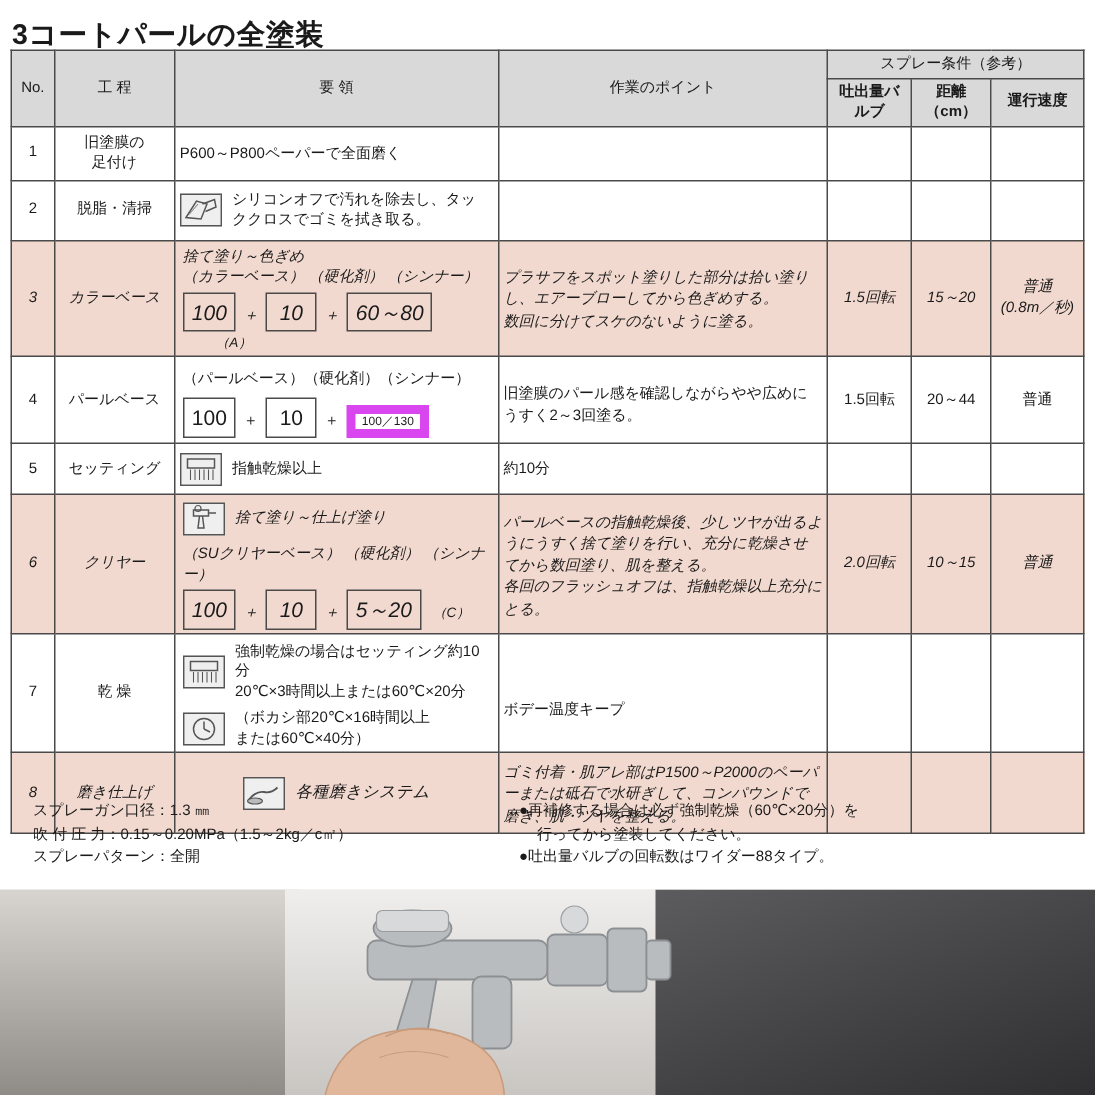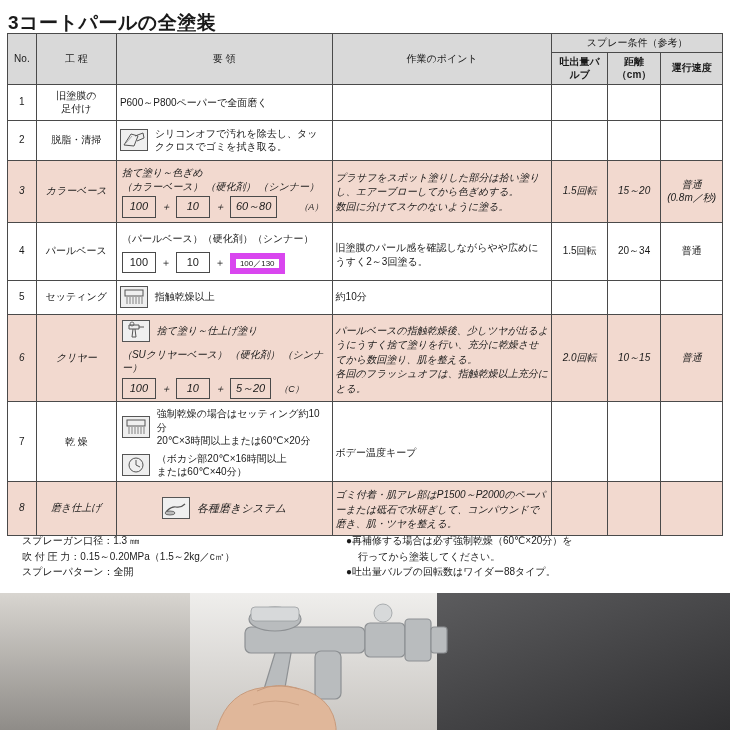--- a/index.html
+++ b/index.html
@@ -31,21 +31,21 @@
   .hdr{background:#d9d9d9;text-align:center;font-weight:normal;font-size:11px;}
   .hdr-sub{background:#d9d9d9;text-align:center;font-size:9px;}
   .pink{background:#f2d9cf;font-style:italic;}
   .no{text-align:center;font-size:10px;}
   .proc{text-align:center;font-size:10.5px;}
   .small{font-size:10px;}
   .cell-top{vertical-align:top;}
   .mix{font-size:9px;line-height:1.6;}
   .box{
     display:inline-block;border:1px solid #4a4a4a;
-    padding:1px 5px;font-size:11px;min-width:22px;text-align:center;
+    padding:1px 5px;font-size:14px;min-width:22px;text-align:center;
     background:transparent;
   }
   .box2{
     display:inline-block;border:6px solid #d946ef;
     padding:0 4px;font-size:8px;text-align:center;line-height:1.15;
   }
   .plus{display:inline-block;padding:0 5px;font-size:10px;}
   .icon-box{
     display:inline-block;
     border:1px solid #555;
@@ -169,21 +169,21 @@
       <td class="cell-top">
         <div class="small" style="padding:4px 0 0 2px">（パールベース）（硬化剤）（シンナー）</div>
         <div class="mix" style="padding-left:2px;padding-top:6px">
           <span class="box">100</span><span class="plus">＋</span><span class="box">10</span><span class="plus">＋</span><span class="box2" style="white-space:pre-line">100／130</span>
         </div>
       </td>
       <td class="cell-top">
             <div class="pt" style="padding-top:8px">旧塗膜のパール感を確認しながらやや広めにうすく2～3回塗る。</div>
           </td>
       <td class="sp">1.5回転</td>
-      <td class="sp">20～34</td>
+      <td class="sp">20～44</td>
       <td class="sp">普通</td>
     </tr>
 
     <tr style="height:34px">
       <td class="no">5</td>
       <td class="proc">セッティング</td>
       <td>
         <span class="icon-box">
           <svg width="26" height="20" viewBox="0 0 26 20">
             <rect x="0" y="0" width="26" height="20" fill="#efefef"></rect>

